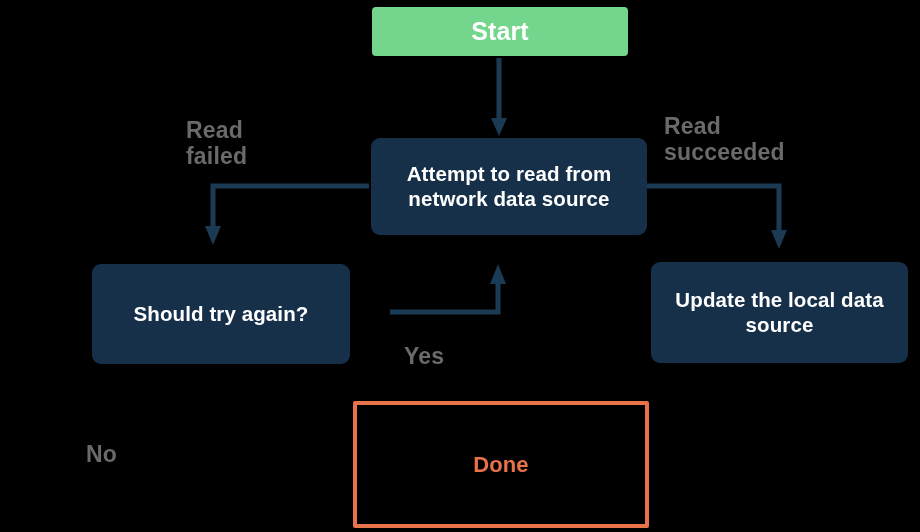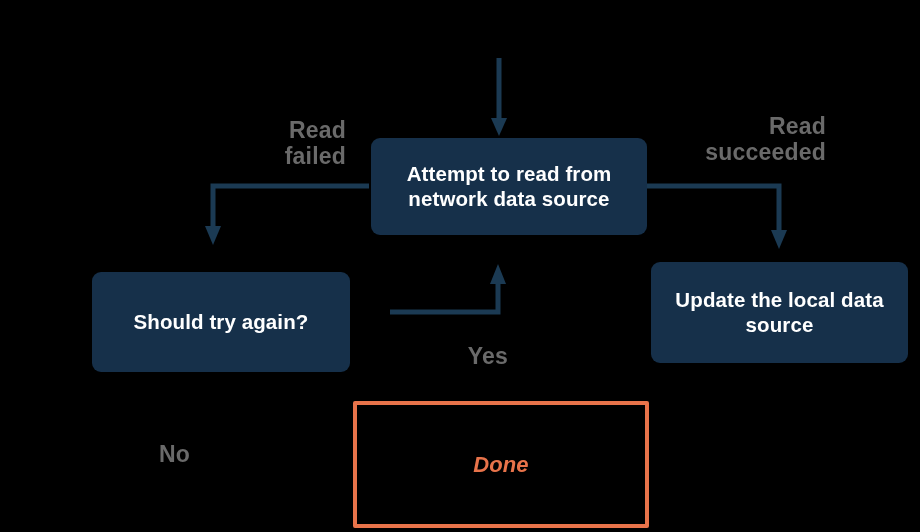--- a/index.html
+++ b/index.html
@@ -60,21 +60,21 @@
     font-weight: 700;
   }
   .node--attempt {
     left: 371px;
     top: 138px;
     width: 276px;
     height: 97px;
   }
   .node--retry {
     left: 92px;
-    top: 272px;
+    top: 264px;
     width: 258px;
     height: 100px;
   }
   .node--update {
     left: 651px;
     top: 262px;
     width: 257px;
     height: 101px;
     justify-content: center;
   }
@@ -84,30 +84,29 @@
     left: 353px;
     top: 401px;
     width: 296px;
     height: 127px;
     background: transparent;
     border: 4px solid #e8734a;
     border-radius: 2px;
     color: #e8734a;
     font-size: 22px;
     font-weight: 700;
-    font-style: italic;
   }
 
   
   .edge-label {
     position: absolute;
     color: #6a6a6a;
     font-size: 23px;
     font-weight: 700;
-    text-align: right;
+    text-align: left;
     line-height: 1.12;
     white-space: pre-line;
     letter-spacing: 0.2px;
   }
   .edge-label--read-failed {
     left: 186px;
     top: 118px;
     width: 160px;
   }
   .edge-label--read-succeeded {
@@ -165,20 +164,23 @@
       <path d="M629,186 L779,186 L779,234" stroke="#1b3a53" stroke-width="5" fill="none"></path>
       <path d="M771,230 L787,230 L779,249 Z" fill="#1b3a53"></path>
     </g>
 
     <g>
       <path d="M390,312 L498,312 L498,280" stroke="#1b3a53" stroke-width="5" fill="none"></path>
       <path d="M490,284 L506,284 L498,264 Z" fill="#1b3a53"></path>
     </g>
   </svg>
 
+  <div class="node node--start">
+    <span class="node-label">Start</span>
+  </div>
 
   <div class="node node--process node--attempt">
     <span class="node-label">Attempt to read from
 network data source</span>
   </div>
 
   <div class="node node--process node--retry">
     <span class="node-label">Should try again?</span>
   </div>
 

